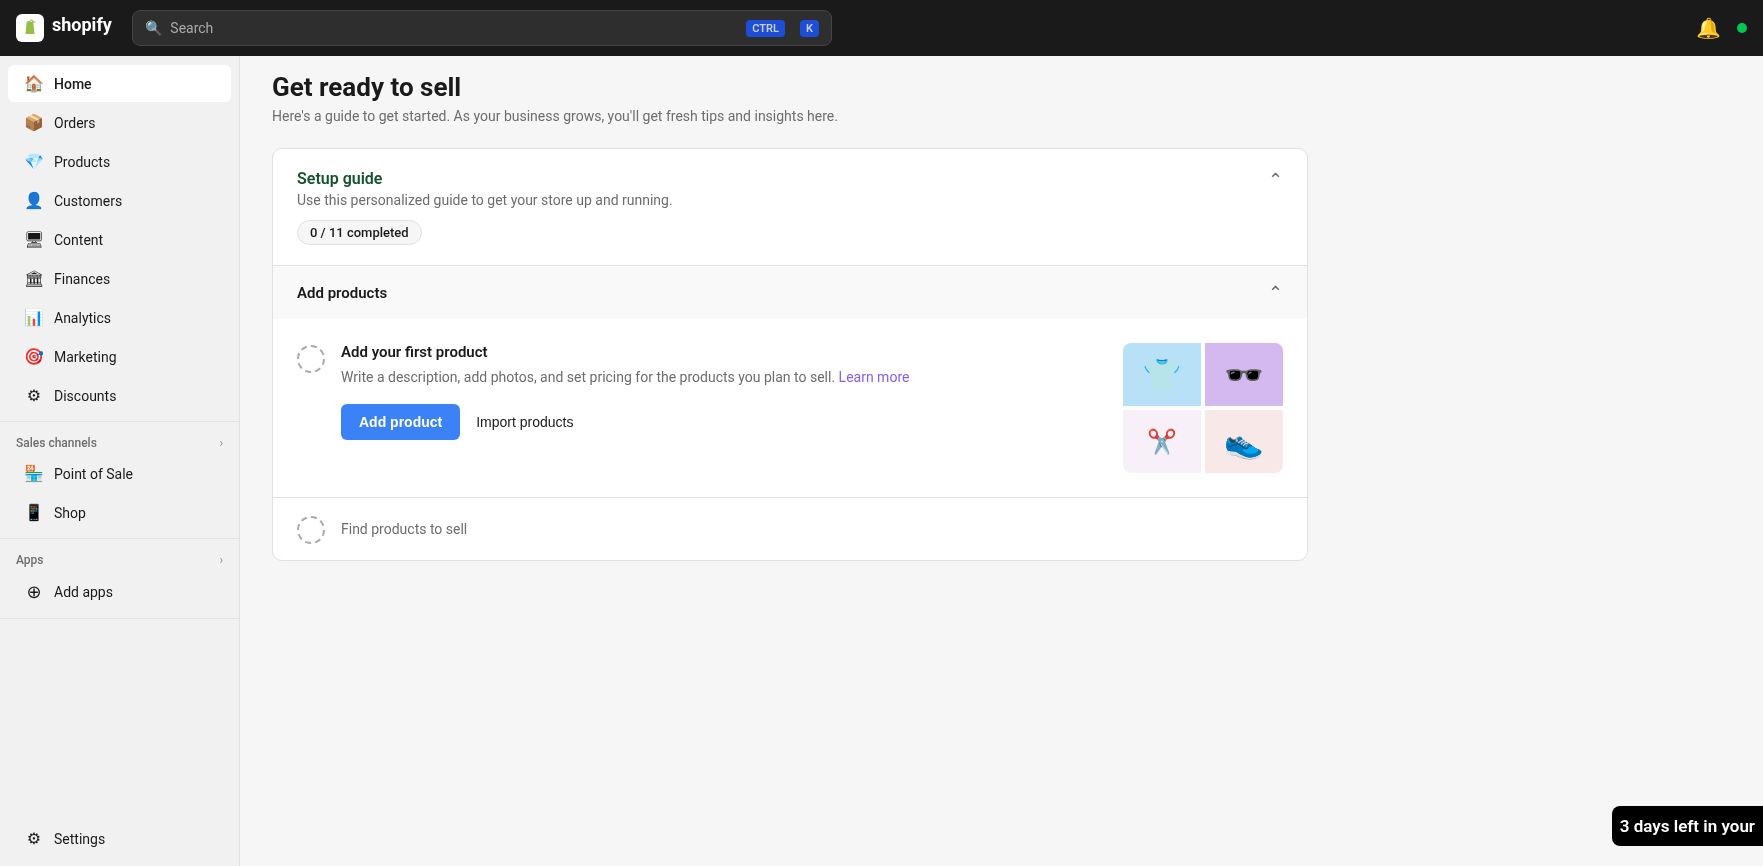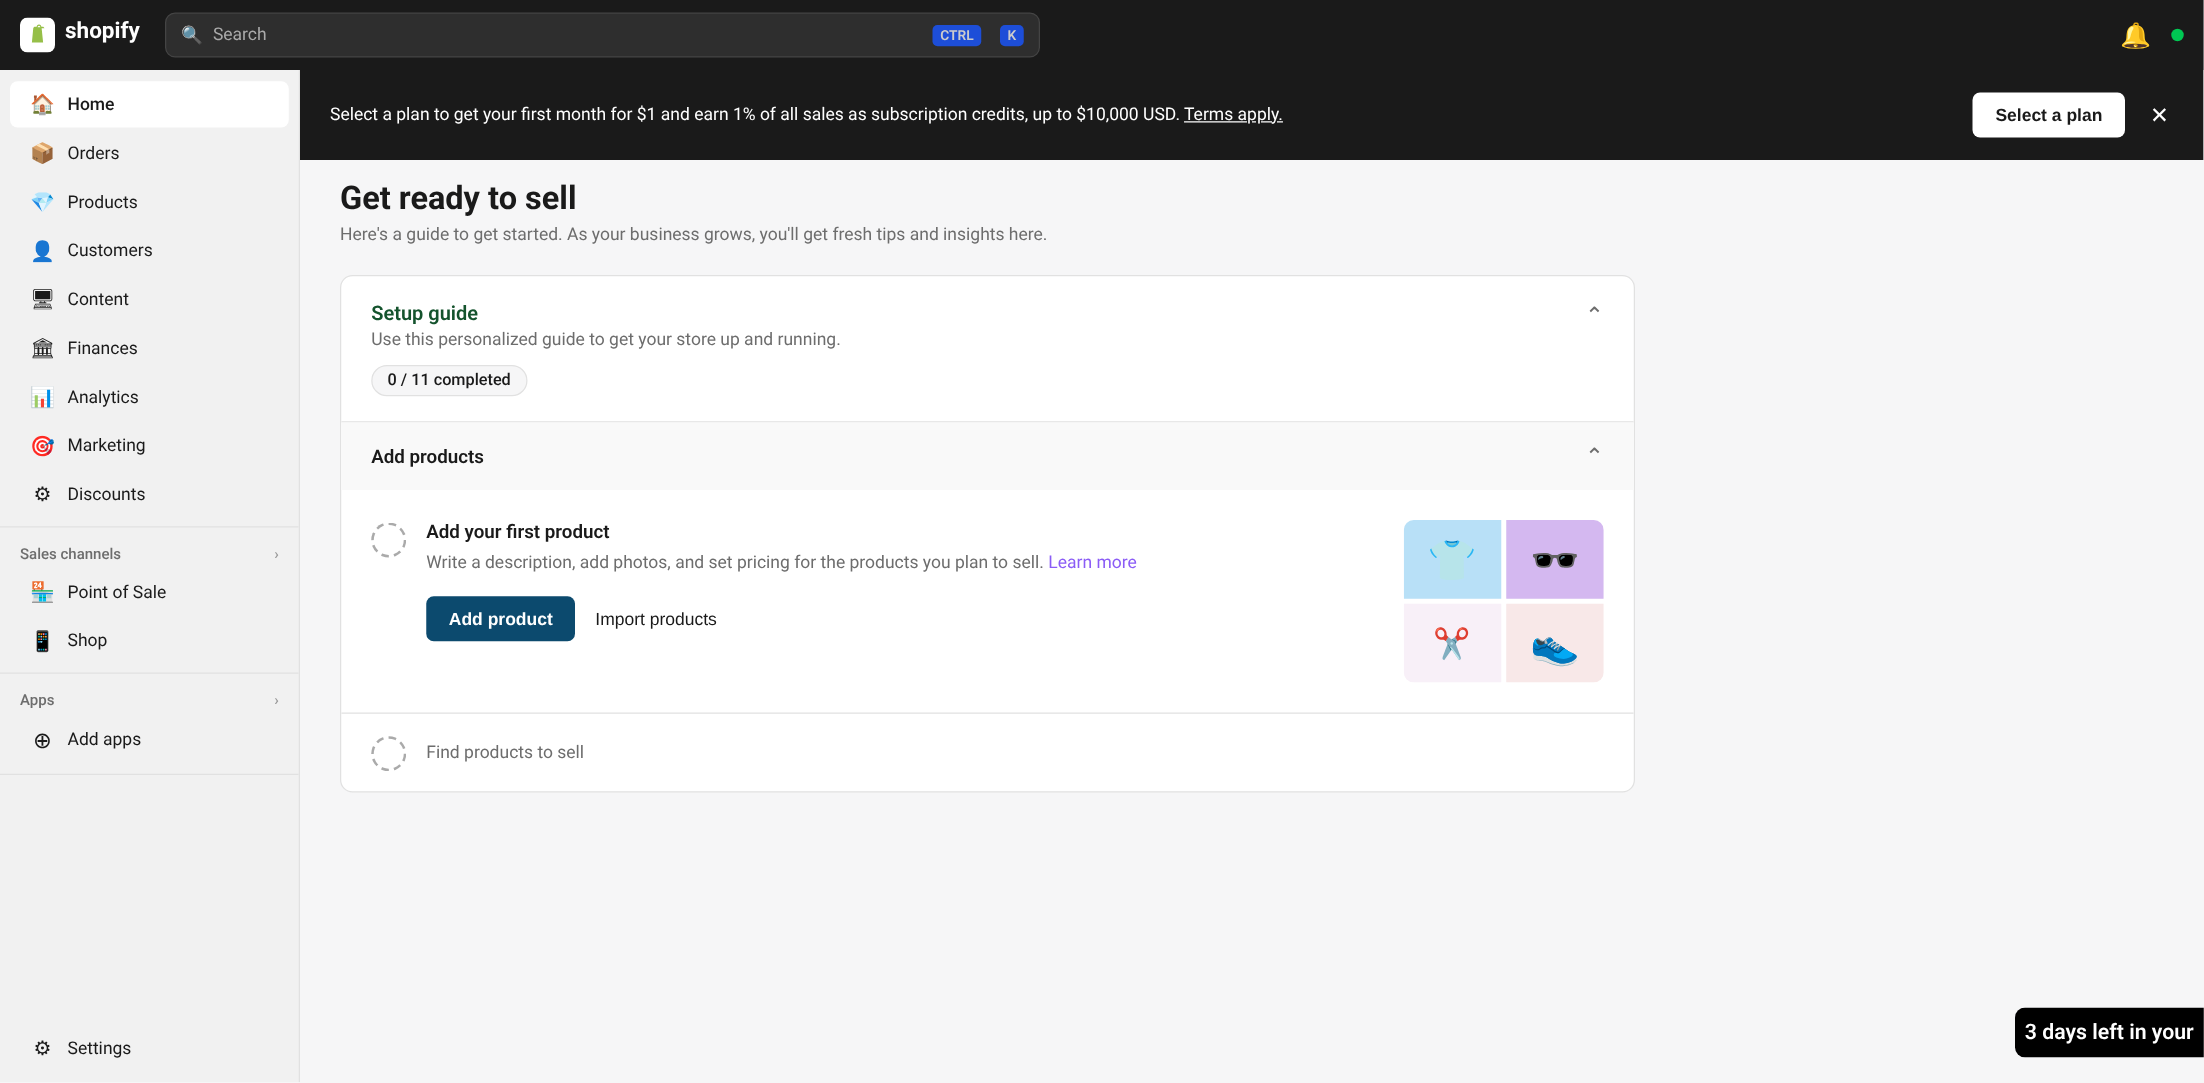--- a/index.html
+++ b/index.html
@@ -259,21 +259,21 @@
     }
     .product-item-desc {
       font-size: 14px;
       color: #6d6d6d;
       margin-bottom: 16px;
       line-height: 1.5;
     }
     .product-item-desc a { color: #8b5cf6; text-decoration: none; }
     .product-item-actions { display: flex; gap: 12px; align-items: center; }
     .btn-primary {
-      background: #0c4a6e;
+      background: #3b82f6;
       color: #fff;
       border: none;
       border-radius: 6px;
       padding: 10px 18px;
       font-size: 14px;
       font-weight: 600;
       cursor: pointer;
     }
     .btn-secondary {
       background: none;
@@ -427,28 +427,20 @@
     <div class="sidebar-divider"></div>
 
     <div class="sidebar-item sidebar-bottom">
       <span class="sidebar-icon">⚙</span>
       <span>Settings</span>
     </div>
   </aside>
 
   <main class="main-content">
 
-    <div class="promo-banner">
-      <div class="promo-banner-text">
-        <span>Select a plan to get your first month for $1 and earn 1% of all sales as subscription credits, up to $10,000 USD.</span>
-        <a href="#"> <span>Terms apply.</span></a>
-      </div>
-      <button class="select-plan-btn">Select a plan</button>
-      <button class="close-banner-btn">✕</button>
-    </div>
 
     <div class="page-inner">
       <h1 class="page-title">Get ready to sell</h1>
       <p class="page-subtitle">Here's a guide to get started. As your business grows, you'll get fresh tips and insights here.</p>
 
       <div class="card">
 
         <div class="card-section">
           <div class="setup-guide-header">
             <div>

